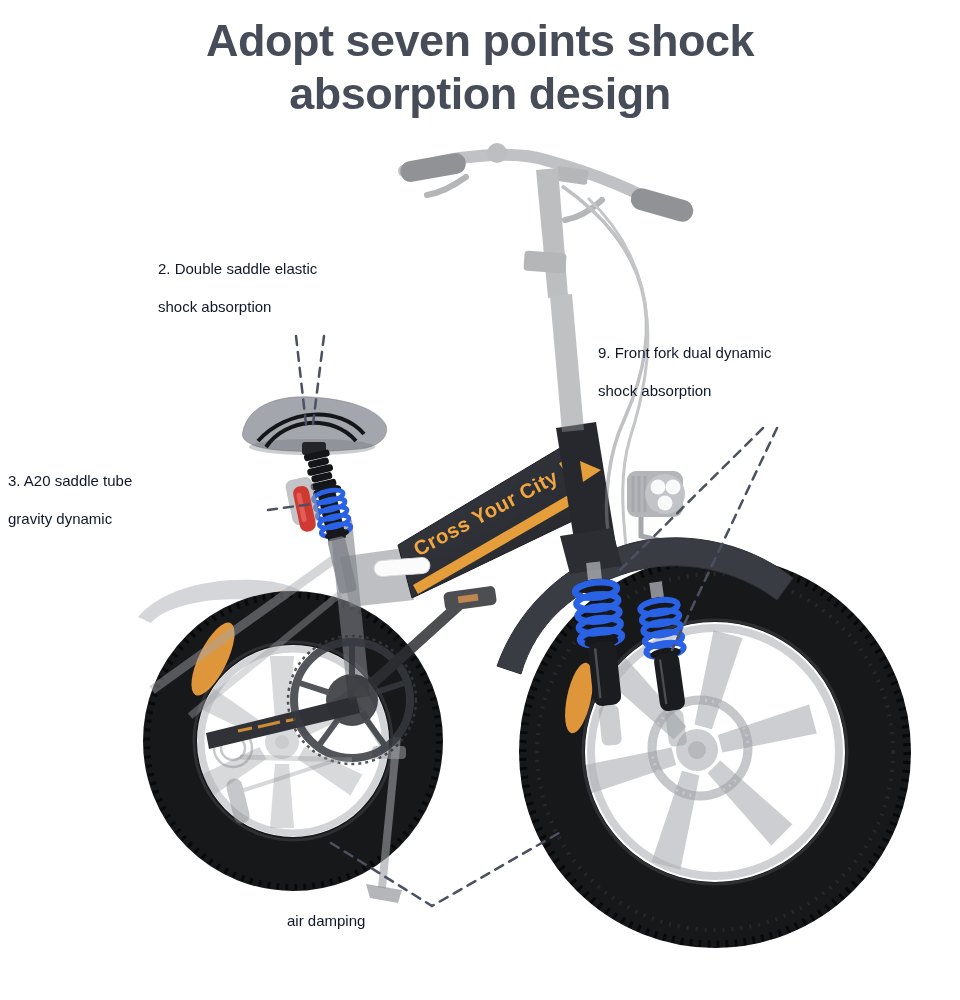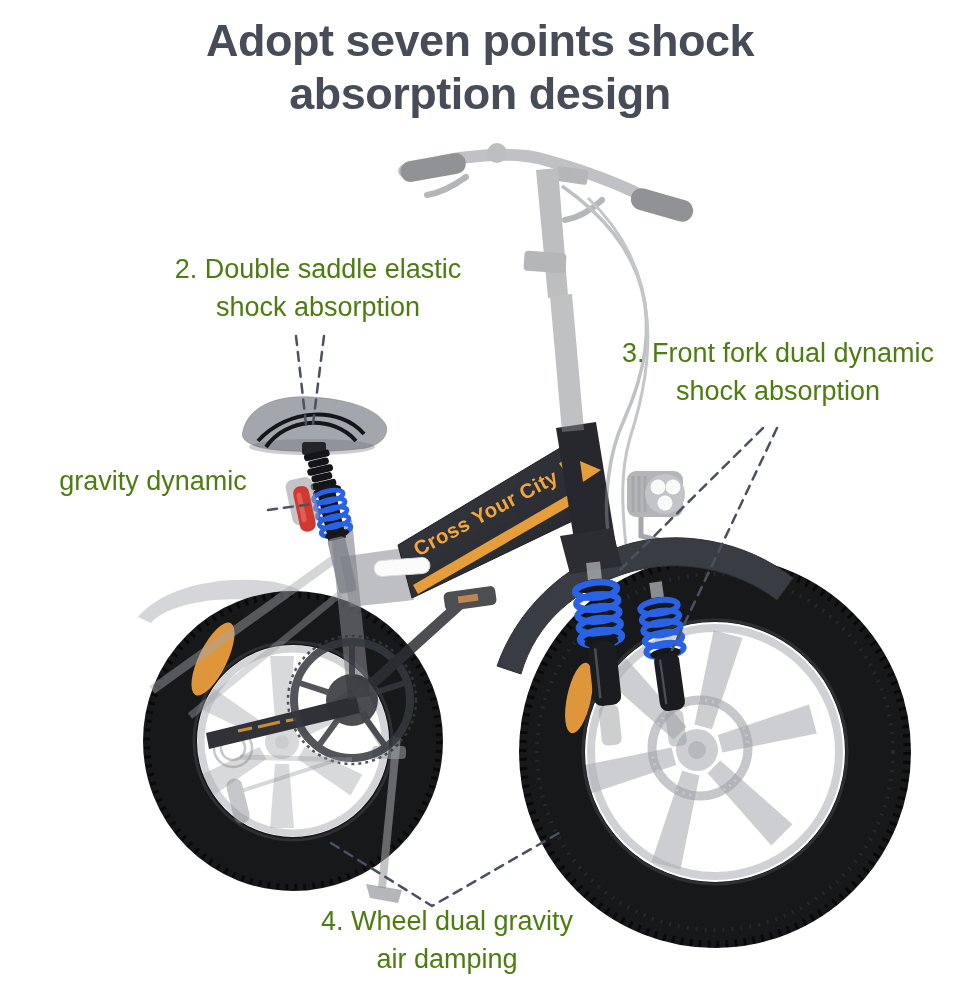--- a/index.html
+++ b/index.html
@@ -1,22 +1,22 @@
 <!DOCTYPE html>
 <html><head>
 <meta charset="utf-8">
 <style>
   html,body{margin:0;padding:0;background:#ffffff;}
   .stage{position:relative;width:960px;height:1000px;background:#ffffff;overflow:hidden;
          font-family:"Liberation Sans", sans-serif;margin:0 auto;}
   .title{position:absolute;top:14px;left:0;width:960px;text-align:center;
          font-size:45px;line-height:53px;font-weight:700;color:#474d58;letter-spacing:-0.5px;}
   .bike-svg{position:absolute;left:0;top:0;}
-  .callout{position:absolute;text-align:center;font-size:27px;line-height:38px;
-           color:#4d7c0f;font-weight:400;}
+  .callout{position:absolute;text-align:left;font-size:15px;line-height:38px;
+           color:#0f172a;font-weight:400;}
   #callout-front-fork{left:598px;top:334px;width:360px;}
   #callout-saddle{left:158px;top:250px;width:320px;}
   #callout-seat-tube{left:8px;top:462px;width:290px;}
   #callout-wheel{left:287px;top:902px;width:320px;}
 </style>
 </head>
 <body>
 
 <div class="stage">
 
@@ -223,28 +223,28 @@
       <path d="M296,336 L306,424"></path>
       <path d="M324,336 L313,424"></path>
       <path d="M268,510 L312,504"></path>
       <path d="M763,428 L618,572"></path>
       <path d="M777,428 L672,650"></path>
       <path d="M331,843 L432,906 L559,833"></path>
     </g>
   </svg>
 
   <div class="callout" id="callout-front-fork">
-    <div>3. Front fork dual dynamic</div>
+    <div>9. Front fork dual dynamic</div>
     <div>shock absorption</div>
   </div>
   <div class="callout" id="callout-saddle">
     <div>2. Double saddle elastic</div>
     <div>shock absorption</div>
   </div>
   <div class="callout" id="callout-seat-tube">
+    <div>3. A20 saddle tube</div>
     <div>gravity dynamic</div>
   </div>
   <div class="callout" id="callout-wheel">
-    <div>4. Wheel dual gravity</div>
     <div>air damping</div>
   </div>
 
 </div>
 
 </body></html>

